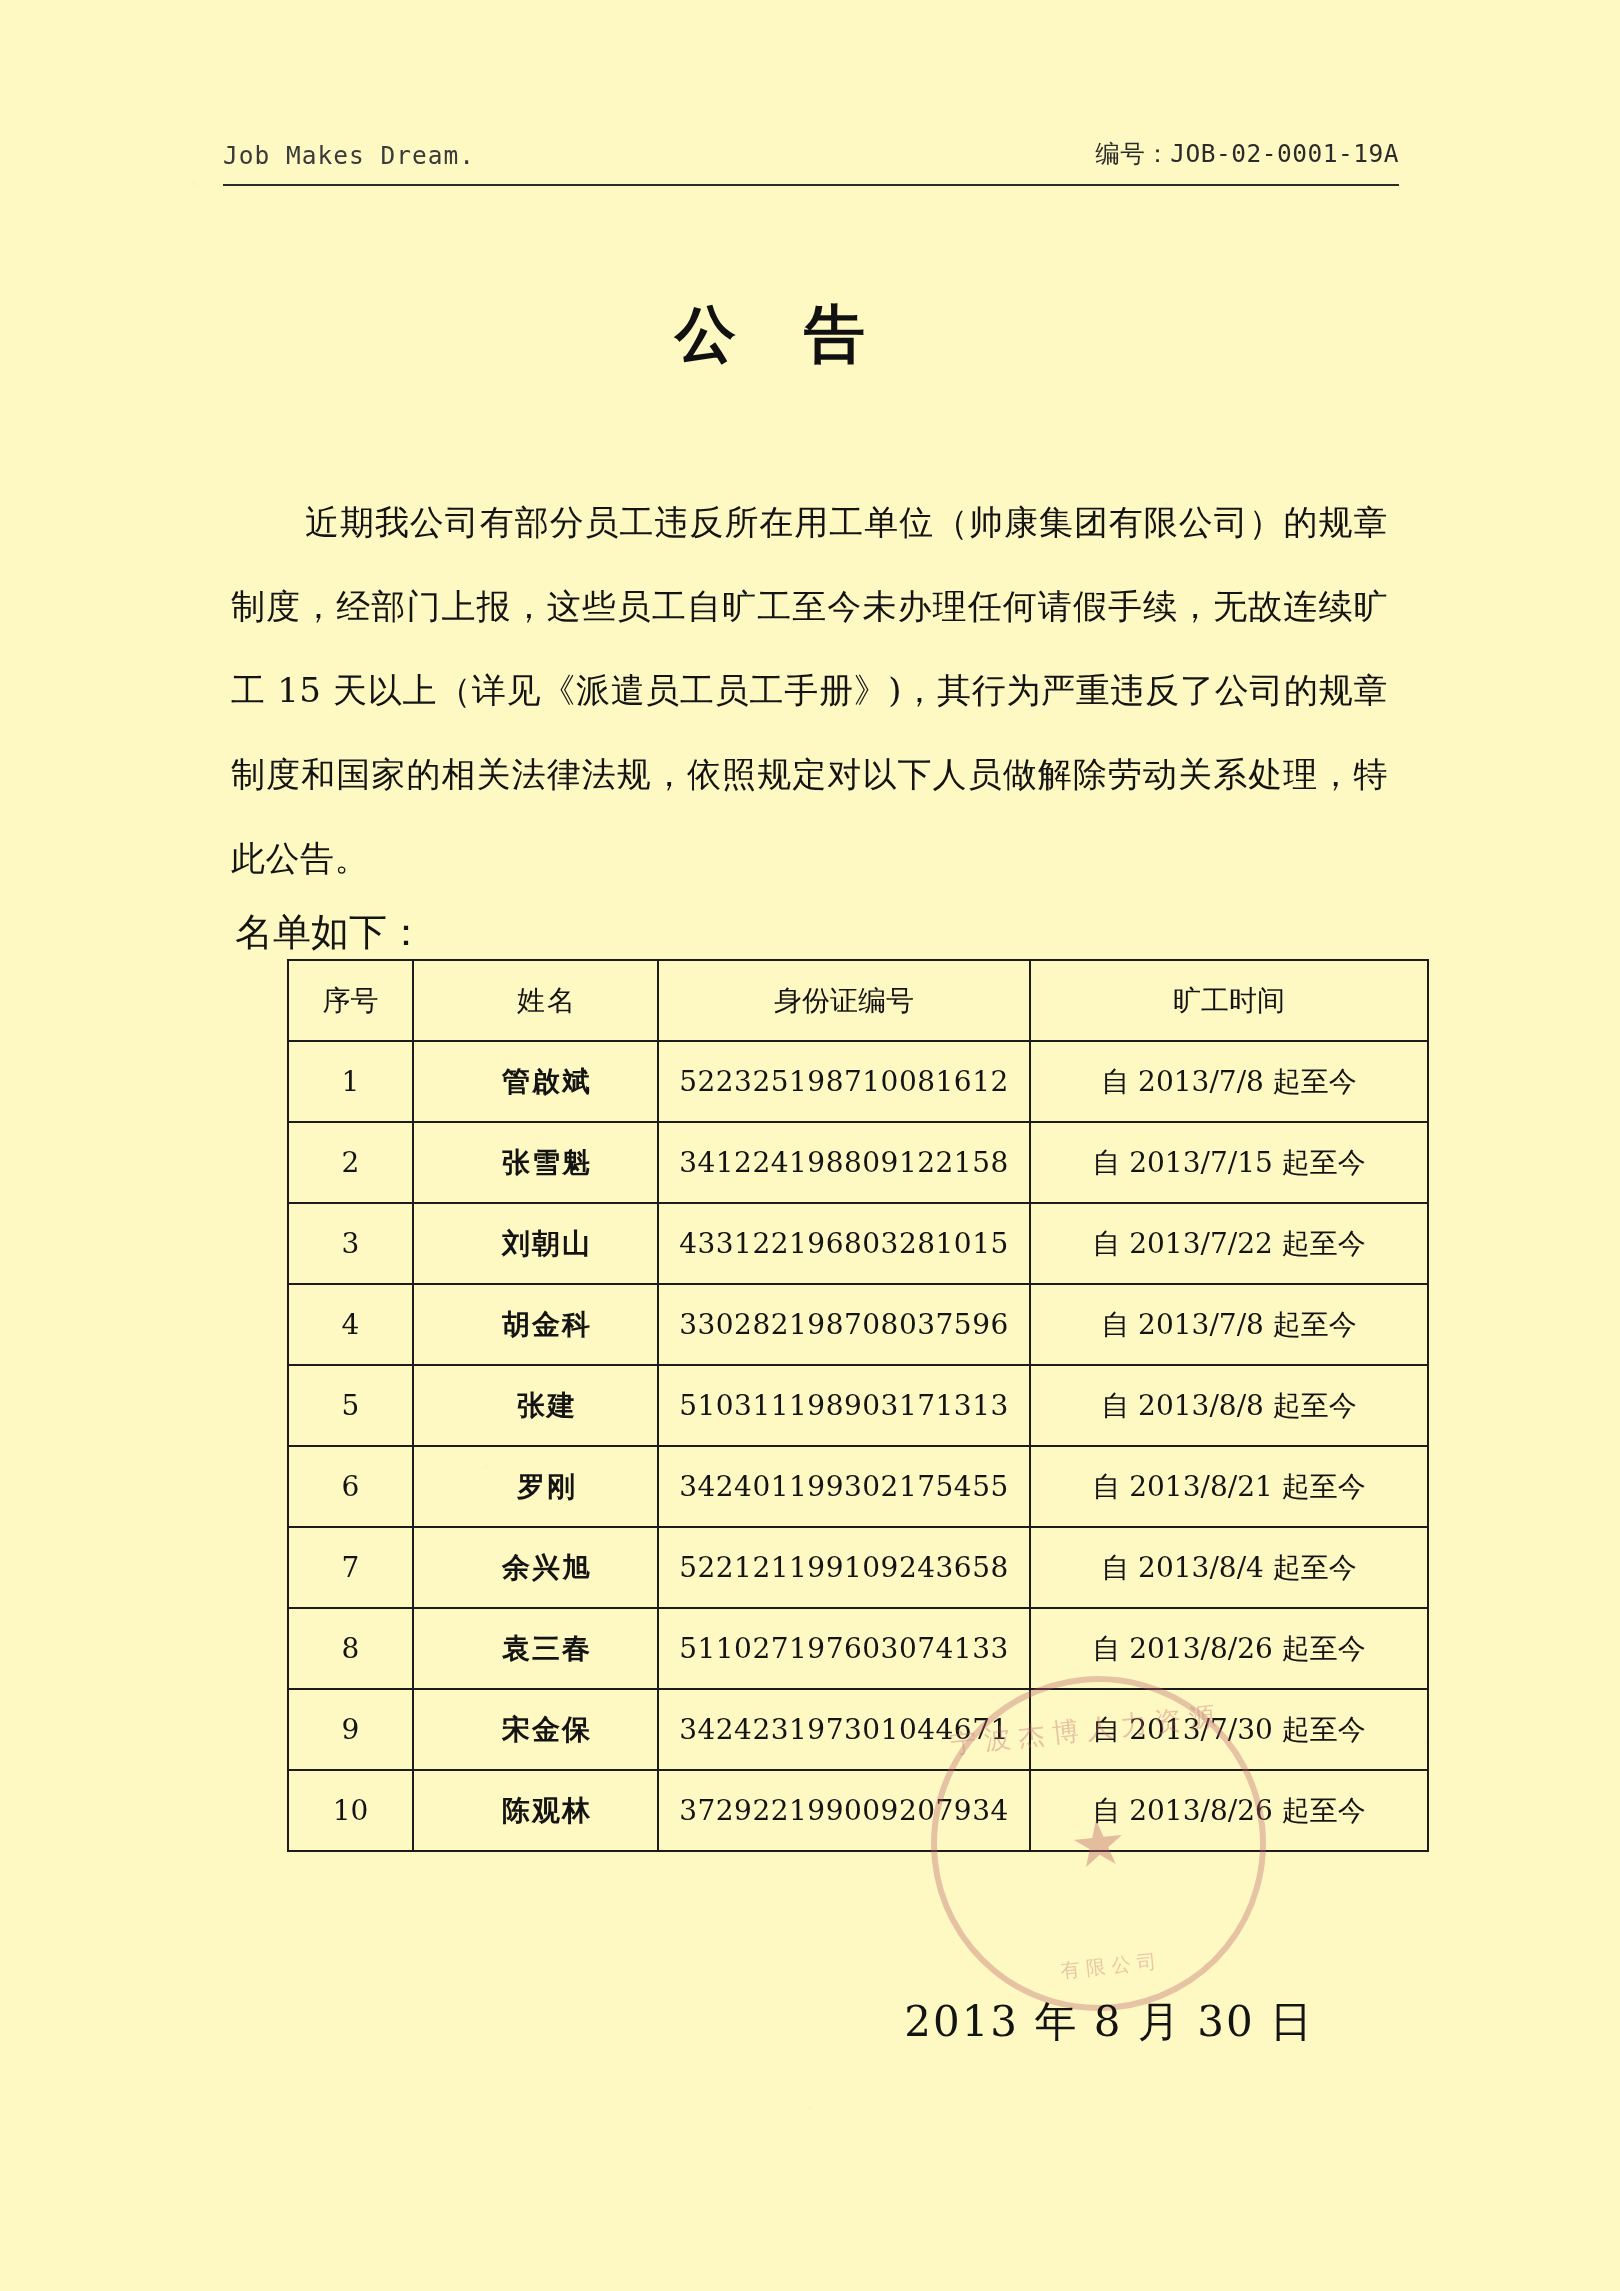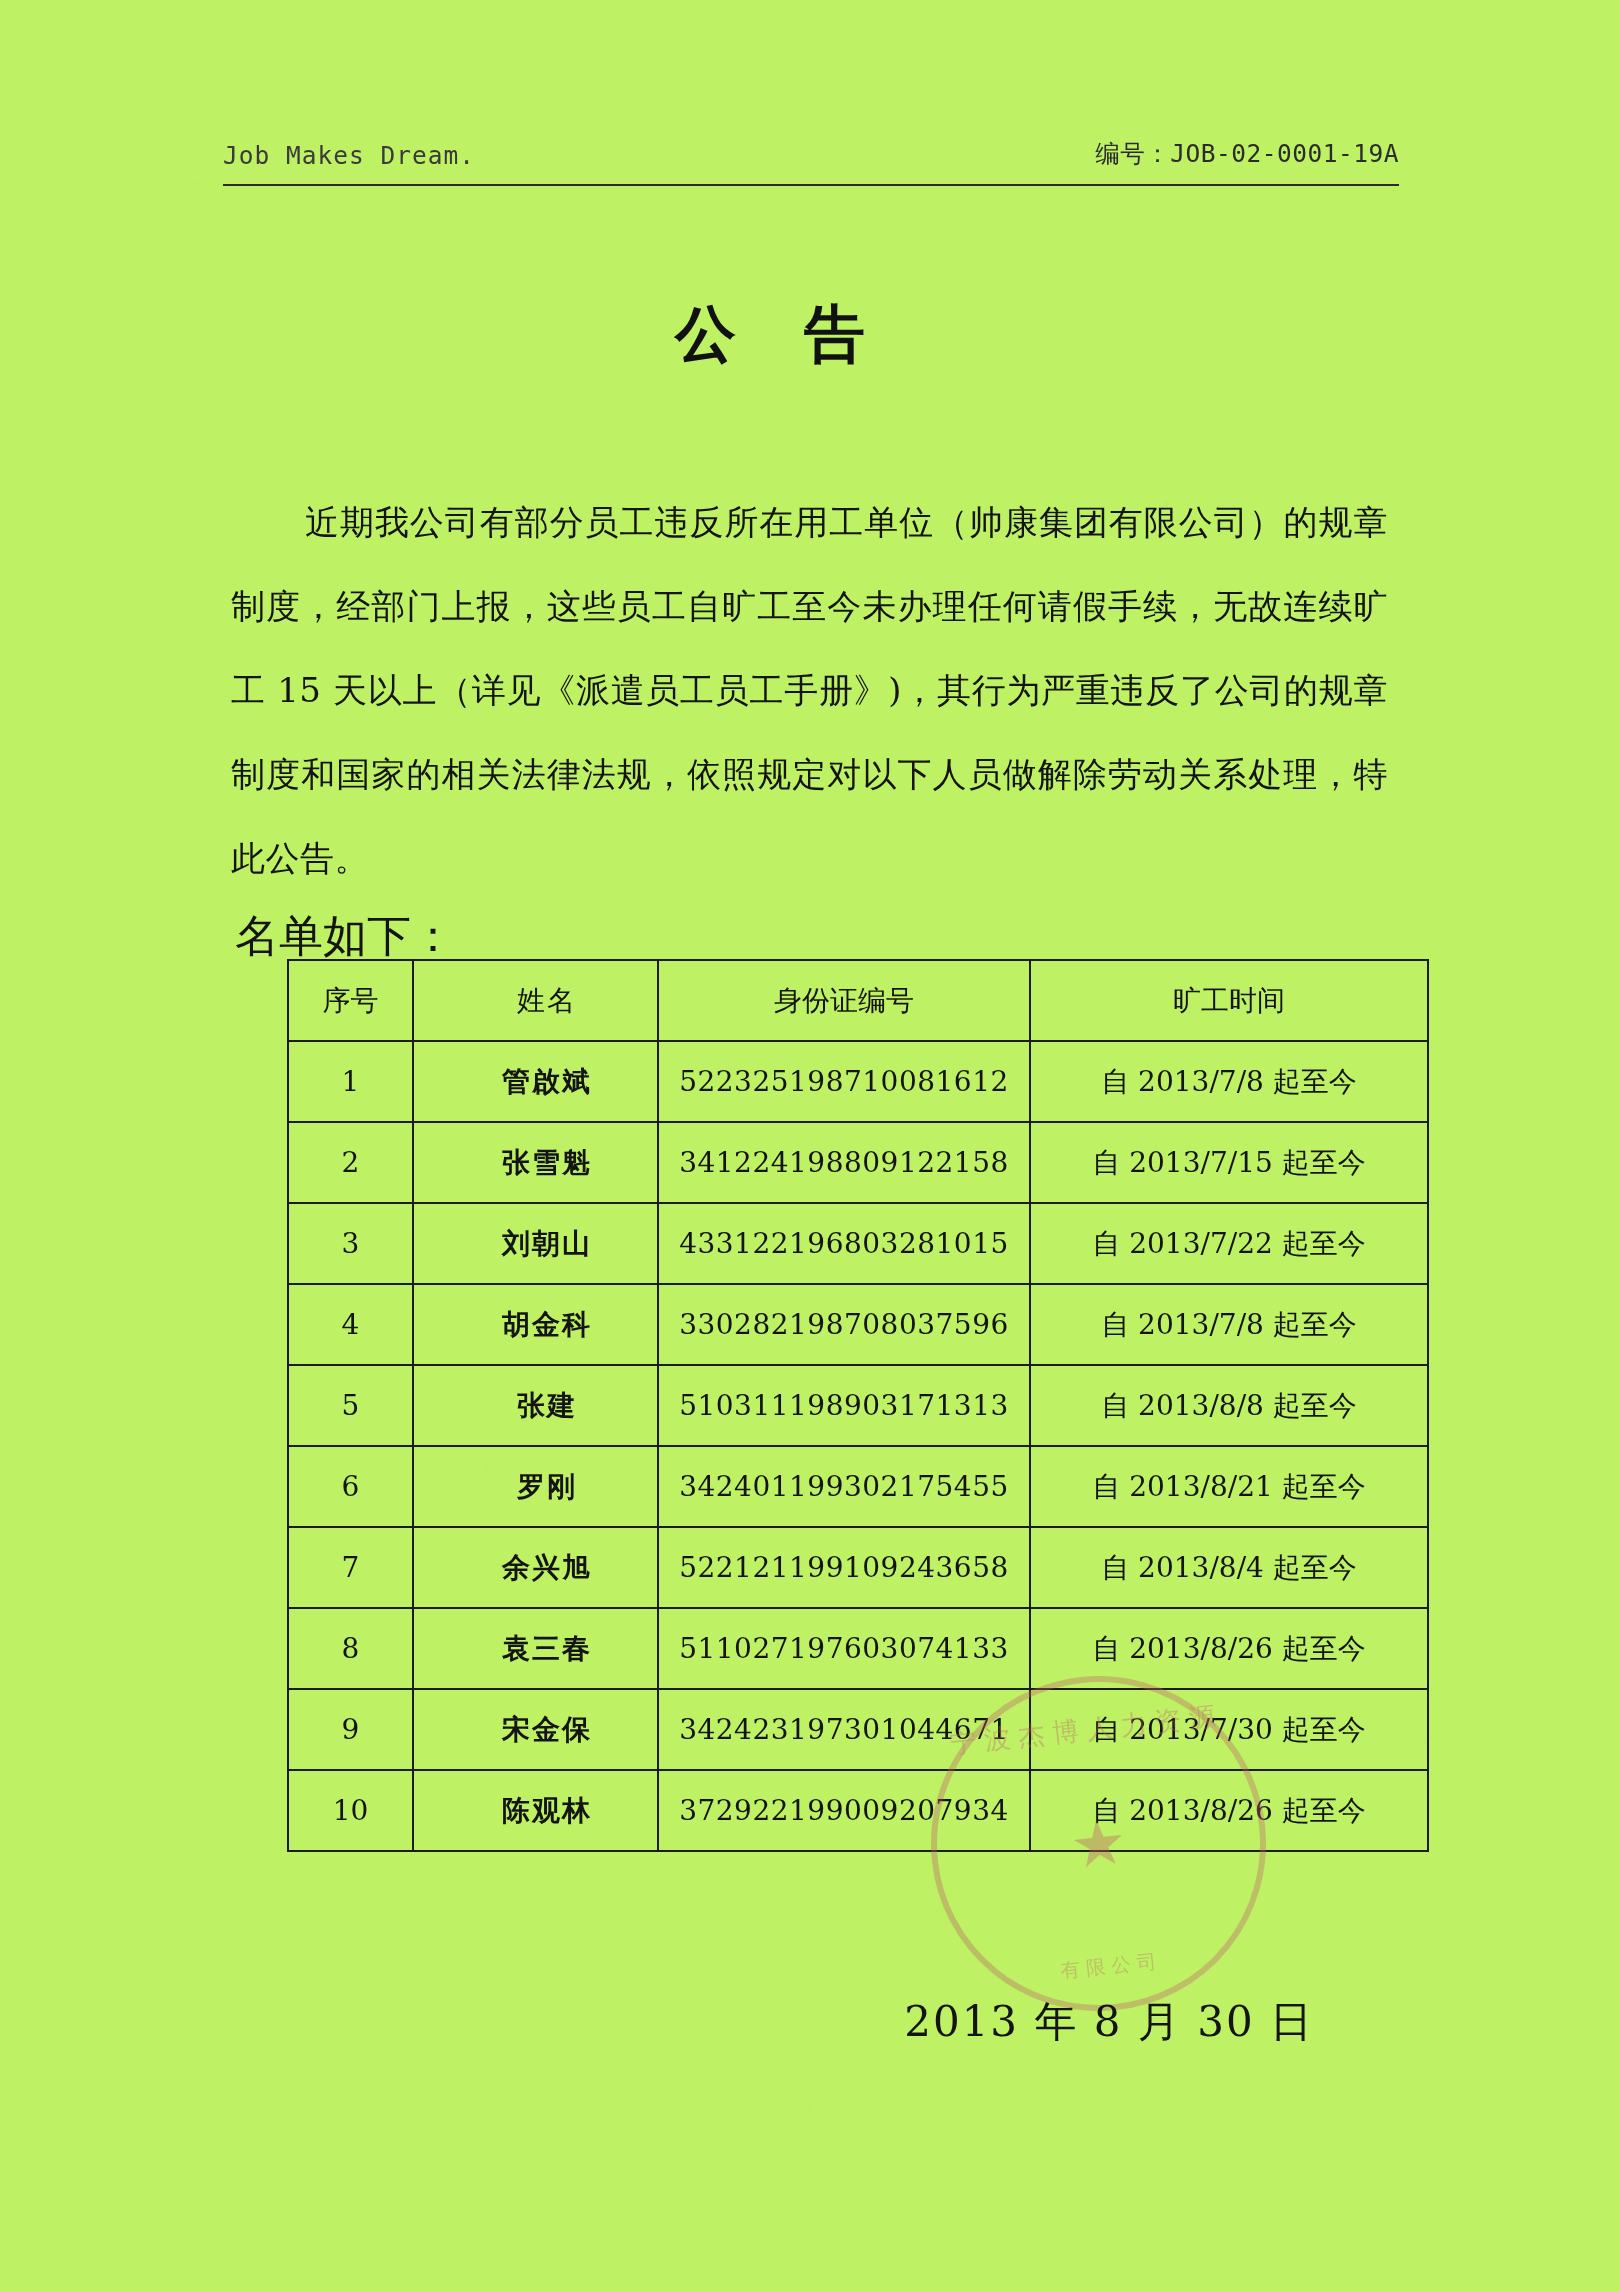--- a/index.html
+++ b/index.html
@@ -13,21 +13,21 @@
     position: relative;
     font-family: "DejaVu Serif", serif;
     color: #1a1a1a;
     overflow: hidden;
   }
 
   
   .page {
     position: absolute;
     inset: 0;
-    background: #bef264;
+    background: #fef9c3;
   }
   .scan-noise {
     position: absolute;
     inset: 0;
     background:
       radial-gradient(circle at 12% 8%, rgba(0,0,0,0.012) 0 2px, transparent 2.9px),
       radial-gradient(circle at 72% 22%, rgba(0,0,0,0.015) 0 2px, transparent 2.9px),
       radial-gradient(circle at 30% 64%, rgba(0,0,0,0.012) 0 2px, transparent 2.9px),
       radial-gradient(circle at 88% 76%, rgba(0,0,0,0.012) 0 2px, transparent 2.9px),
       radial-gradient(circle at 50% 92%, rgba(0,0,0,0.010) 0 2px, transparent 2.9px);
@@ -99,21 +99,21 @@
   }
   .body-text p {
     margin: 0;
     text-indent: 74px;
   }
 
   .list-label {
     position: absolute;
     left: 235px;
     top: 907px;
-    font-size: 44px;
+    font-size: 38px;
     color: #141414;
   }
 
   
   .table-wrap {
     position: absolute;
     left: 241px;
     top: 959px;
     width: 1141px;
     margin-left: 46px;

